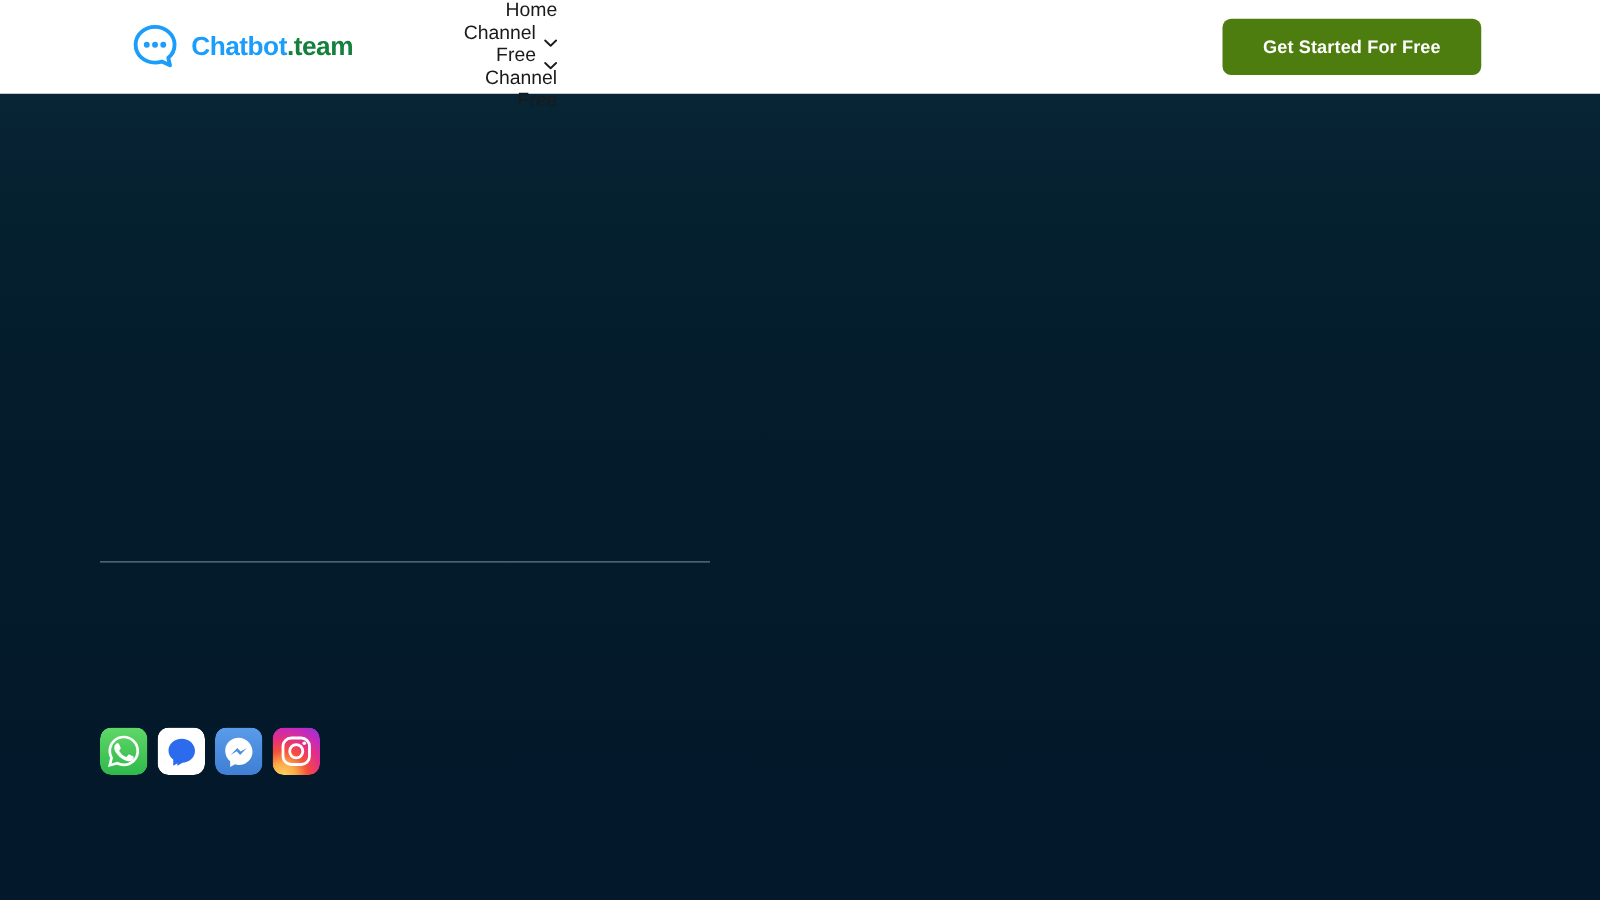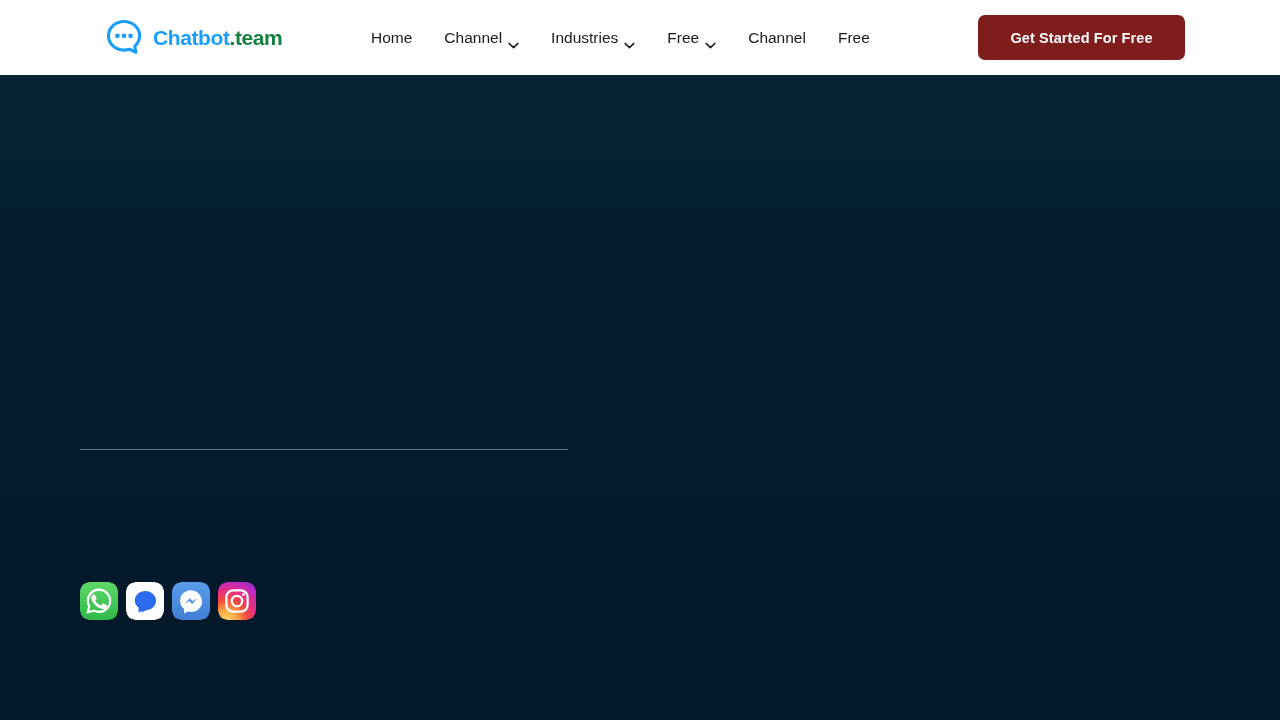--- a/index.html
+++ b/index.html
@@ -68,20 +68,21 @@
 
   
   .main-nav {
     position: absolute;
     left: 355px;
     top: 0;
     height: 75px;
     display: flex;
     align-items: flex-end;
     gap: 0;
+    flex-direction: column;
   }
 
   .nav-item {
     display: flex;
     align-items: center;
     gap: 6px;
     padding: 0 16px;
     height: 75px;
     font-size: 15.5px;
     color: #1a1a1a;
@@ -101,21 +102,21 @@
     margin-top: 2px;
   }
 
   
   .header-cta {
     position: absolute;
     right: 95px;
     top: 15px;
     width: 207px;
     height: 45px;
-    background: #7f1d1d;
+    background: #4d7c0f;
     color: #ffffff;
     border: none;
     border-radius: 7px;
     font-family: inherit;
     font-size: 14.5px;
     font-weight: bold;
     letter-spacing: 0.1px;
     cursor: pointer;
     display: flex;
     align-items: center;
@@ -241,28 +242,20 @@
 
       <a class="nav-item" href="#">
         <span>Channel</span>
         <span class="chevron">
           <svg class="chevron" viewBox="0 0 12 8" xmlns="http://www.w3.org/2000/svg" aria-hidden="true">
             <path d="M1 1.6 L6 6.4 L11 1.6" fill="none" stroke="#1a1a1a" stroke-width="1.7" stroke-linecap="round" stroke-linejoin="round"></path>
           </svg>
         </span>
       </a>
 
-      <a class="nav-item" href="#">
-        <span>Industries</span>
-        <span class="chevron">
-          <svg class="chevron" viewBox="0 0 12 8" xmlns="http://www.w3.org/2000/svg" aria-hidden="true">
-            <path d="M1 1.6 L6 6.4 L11 1.6" fill="none" stroke="#1a1a1a" stroke-width="1.7" stroke-linecap="round" stroke-linejoin="round"></path>
-          </svg>
-        </span>
-      </a>
 
       <a class="nav-item" href="#">
         <span>Free</span>
         <span class="chevron">
           <svg class="chevron" viewBox="0 0 12 8" xmlns="http://www.w3.org/2000/svg" aria-hidden="true">
             <path d="M1 1.6 L6 6.4 L11 1.6" fill="none" stroke="#1a1a1a" stroke-width="1.7" stroke-linecap="round" stroke-linejoin="round"></path>
           </svg>
         </span>
       </a>
 

